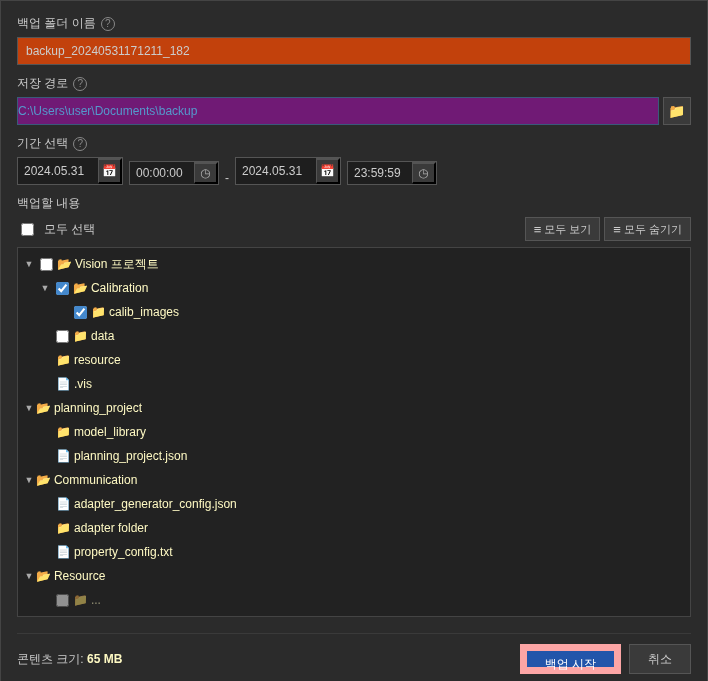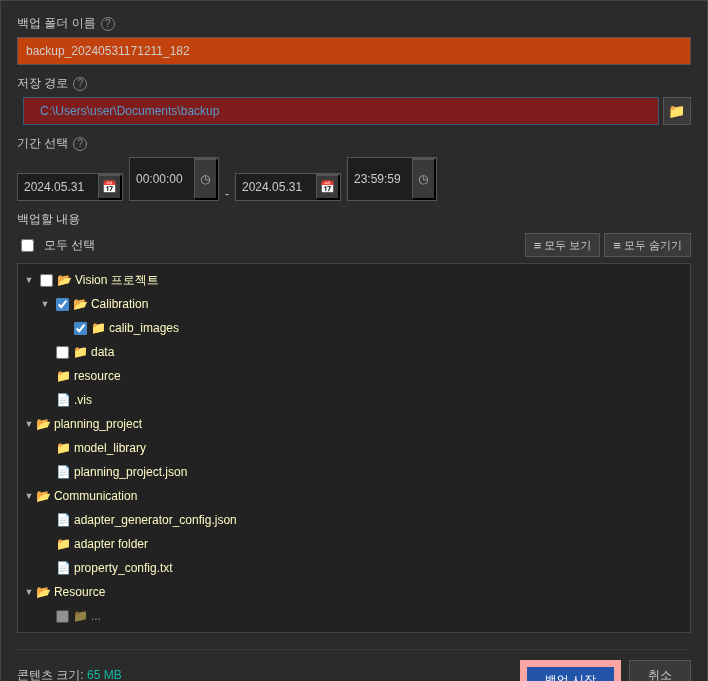--- a/index.html
+++ b/index.html
@@ -49,29 +49,28 @@
       width: 100%;
       height: 28px;
       outline: none;
     }
     .path-row {
       display: flex;
       align-items: center;
       gap: 4px;
     }
     .path-input {
-      background: #7f1d1d;
+      background: #701a75;
       border: 1px solid #3a5a7a;
       color: #5599cc;
       font-size: 12px;
-      padding: 5px 16px;
+      padding: 5px 0;
       flex: 1;
       height: 28px;
       outline: none;
-      margin-left: 6px;
     }
     .path-btn {
       background: #3a3a3a;
       border: 1px solid #555;
       color: #ccc;
       width: 28px;
       height: 28px;
       display: flex;
       align-items: center;
       justify-content: center;
@@ -113,21 +112,21 @@
       align-items: center;
       justify-content: center;
       cursor: pointer;
       font-size: 12px;
     }
     .time-input-group {
       display: flex;
       align-items: center;
       background: #1e1e1e;
       border: 1px solid #555;
-      height: 44px;
+      height: 24px;
     }
     .time-input {
       background: transparent;
       border: none;
       color: #cccccc;
       font-size: 12px;
       padding: 0 6px;
       height: 100%;
       outline: none;
       width: 64px;
@@ -227,21 +226,22 @@
       align-items: center;
       justify-content: space-between;
       padding: 10px 0 12px 0;
       border-top: 1px solid #3a3a3a;
     }
     .content-size {
       font-size: 12px;
       color: #cccccc;
     }
     .content-size-value {
-      color: #14b8a6;
+      color: #fef9c3;
+      font-weight: bold;
     }
     .footer-btns {
       display: flex;
       gap: 8px;
     }
     .btn-primary {
       background: #2255aa;
       border: 7px solid #fca5a5;
       color: #ffffff;
       font-size: 12px;

